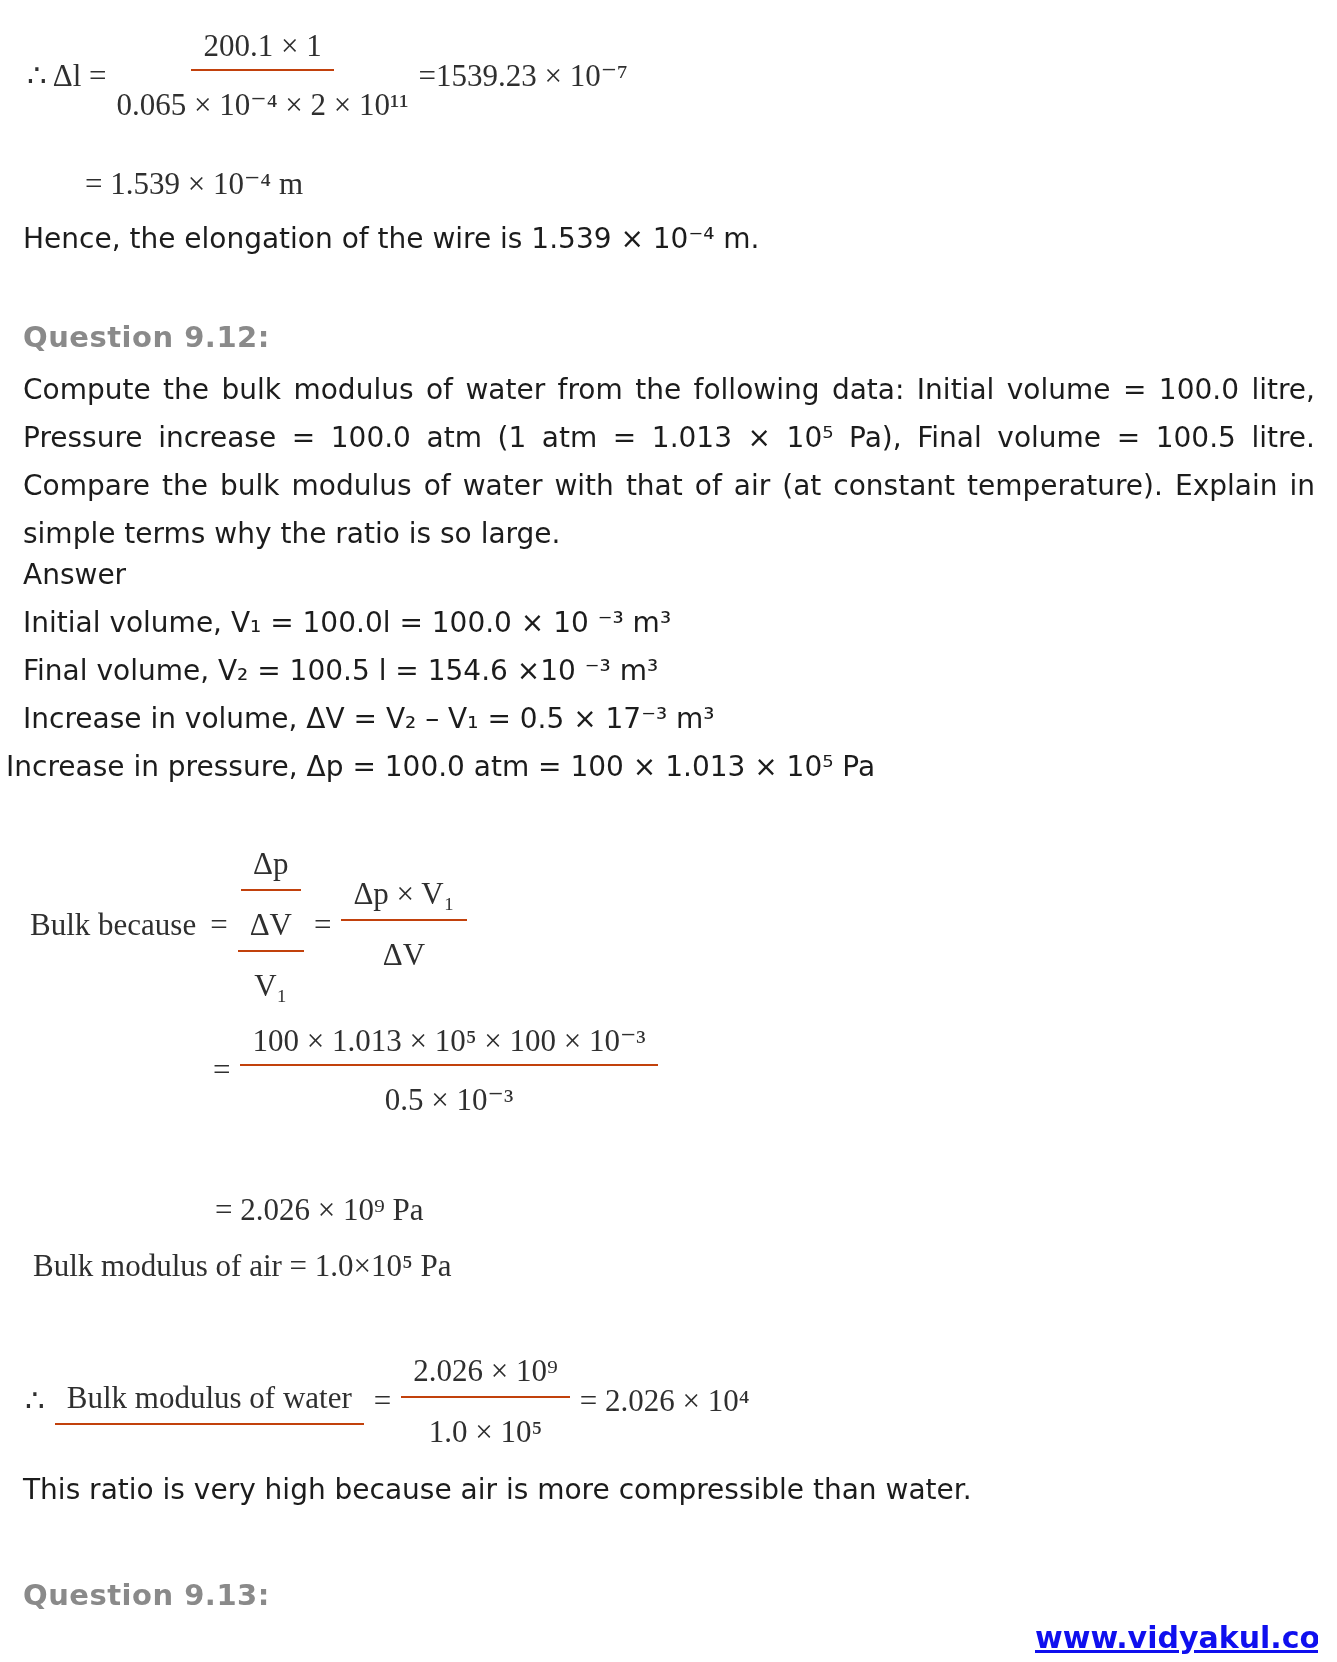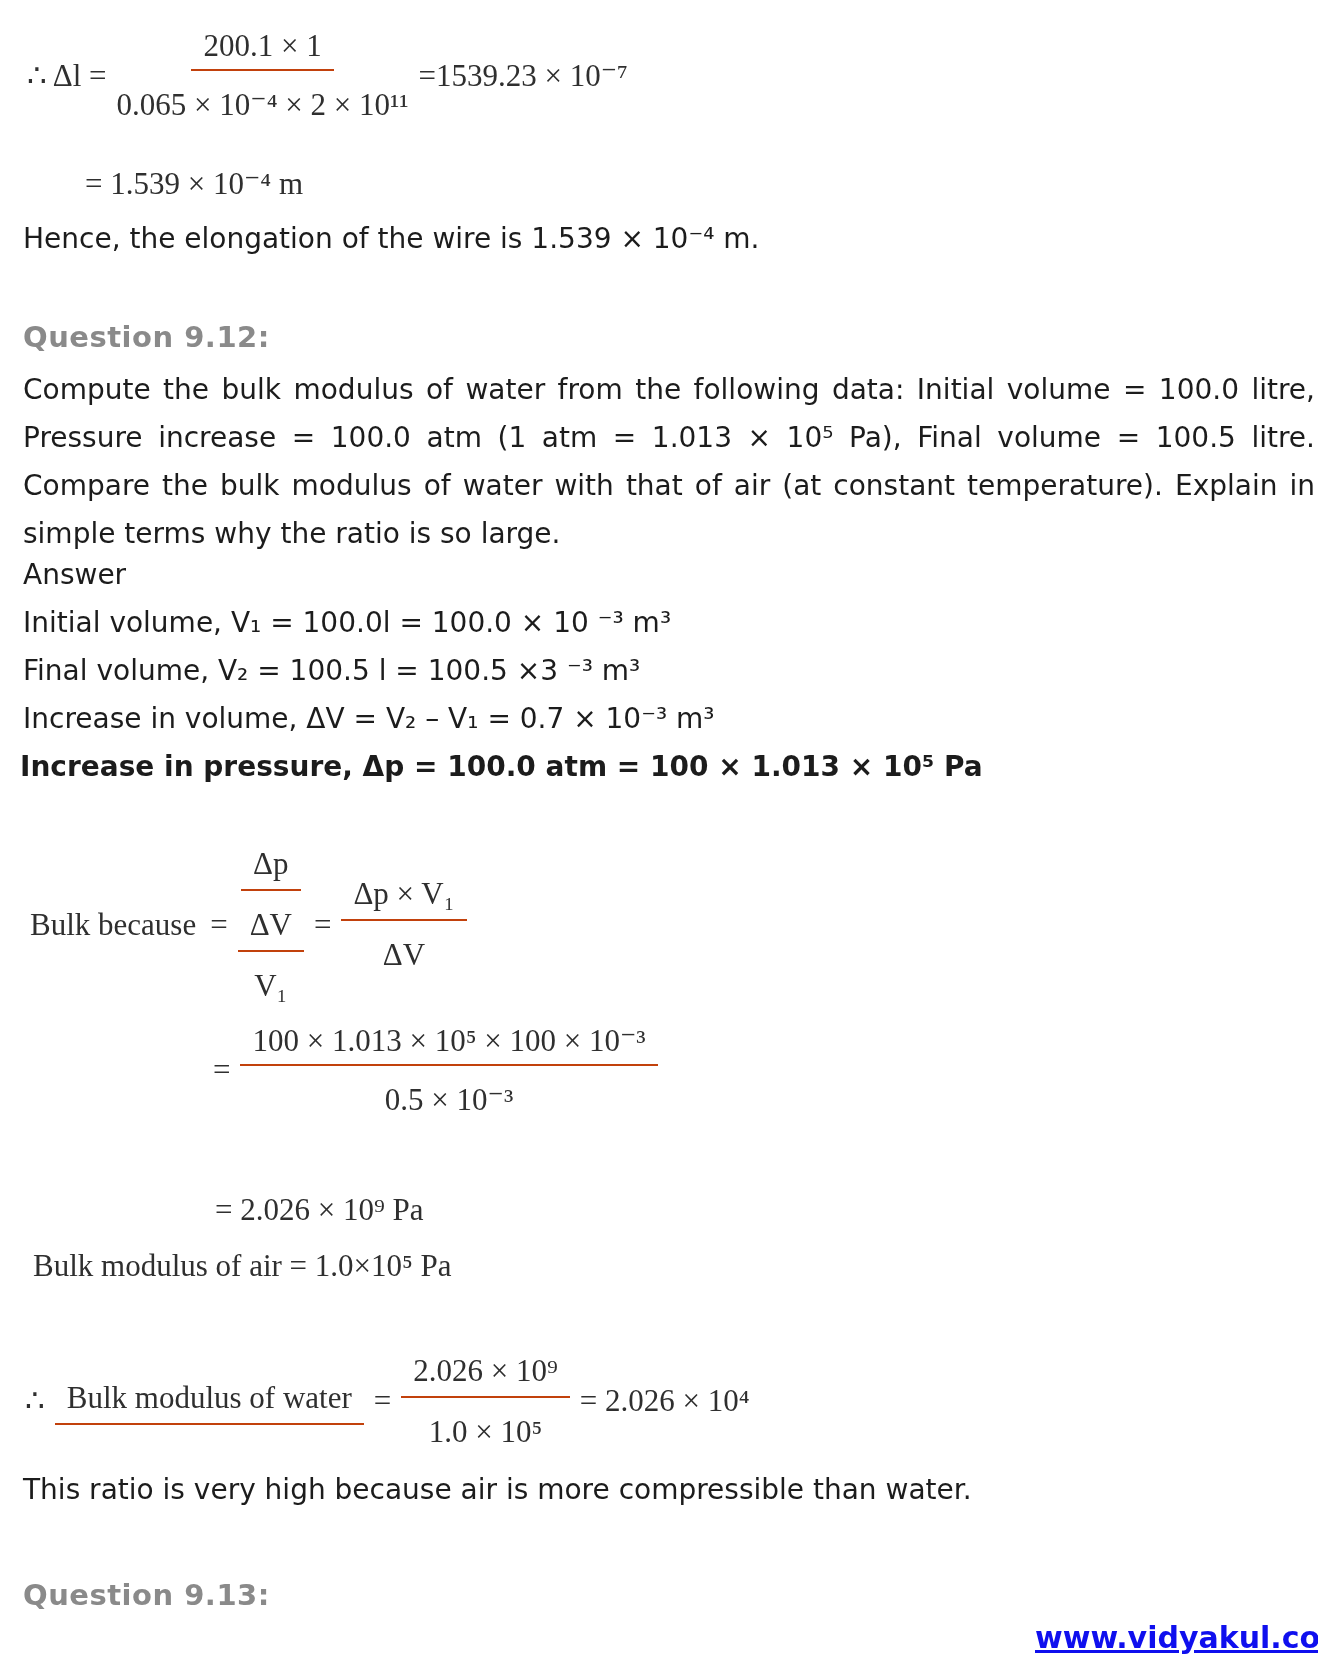--- a/index.html
+++ b/index.html
@@ -64,23 +64,23 @@
   <div class="abs" style="left:23px; top:366px;">
     <div class="jline">Compute the bulk modulus of water from the following data: Initial volume = 100.0 litre,</div>
     <div class="jline">Pressure increase = 100.0 atm (1 atm = 1.013 × 10⁵ Pa), Final volume = 100.5 litre.</div>
     <div class="jline">Compare the bulk modulus of water with that of air (at constant temperature). Explain in</div>
     <div class="jline last">simple terms why the ratio is so large.</div>
   </div>
 
   <div class="abs sans" style="left:23px; top:558px;">Answer</div>
 
   <div class="abs sans" style="left:23px; top:606px;">Initial volume, V₁ = 100.0l = 100.0 × 10 ⁻³ m³</div>
-  <div class="abs sans" style="left:23px; top:654px;">Final volume, V₂ = 100.5 l = 100.5 ×3 ⁻³ m³</div>
-  <div class="abs sans" style="left:23px; top:702px;">Increase in volume, ΔV = V₂ – V₁ = 0.7 × 10⁻³ m³</div>
-  <div class="abs sans" style="left:20px; top:750px;font-weight:bold;">Increase in pressure, Δp = 100.0 atm = 100 × 1.013 × 10⁵ Pa</div>
+  <div class="abs sans" style="left:23px; top:654px;">Final volume, V₂ = 100.5 l = 154.6 ×10 ⁻³ m³</div>
+  <div class="abs sans" style="left:23px; top:702px;">Increase in volume, ΔV = V₂ – V₁ = 0.5 × 17⁻³ m³</div>
+  <div class="abs sans" style="left:6px; top:750px;">Increase in pressure, Δp = 100.0 atm = 100 × 1.013 × 10⁵ Pa</div>
 
   <div class="abs serif frow mline" style="left:30px; top:845px;">
     <span>Bulk because</span>
     <span style="margin-left:14px;">=</span>
     <span class="frac">
       <span class="num">Δp</span>
       <span class="den">
         <span class="frac">
           <span class="num">ΔV</span>
           <span class="den">V₁</span>

